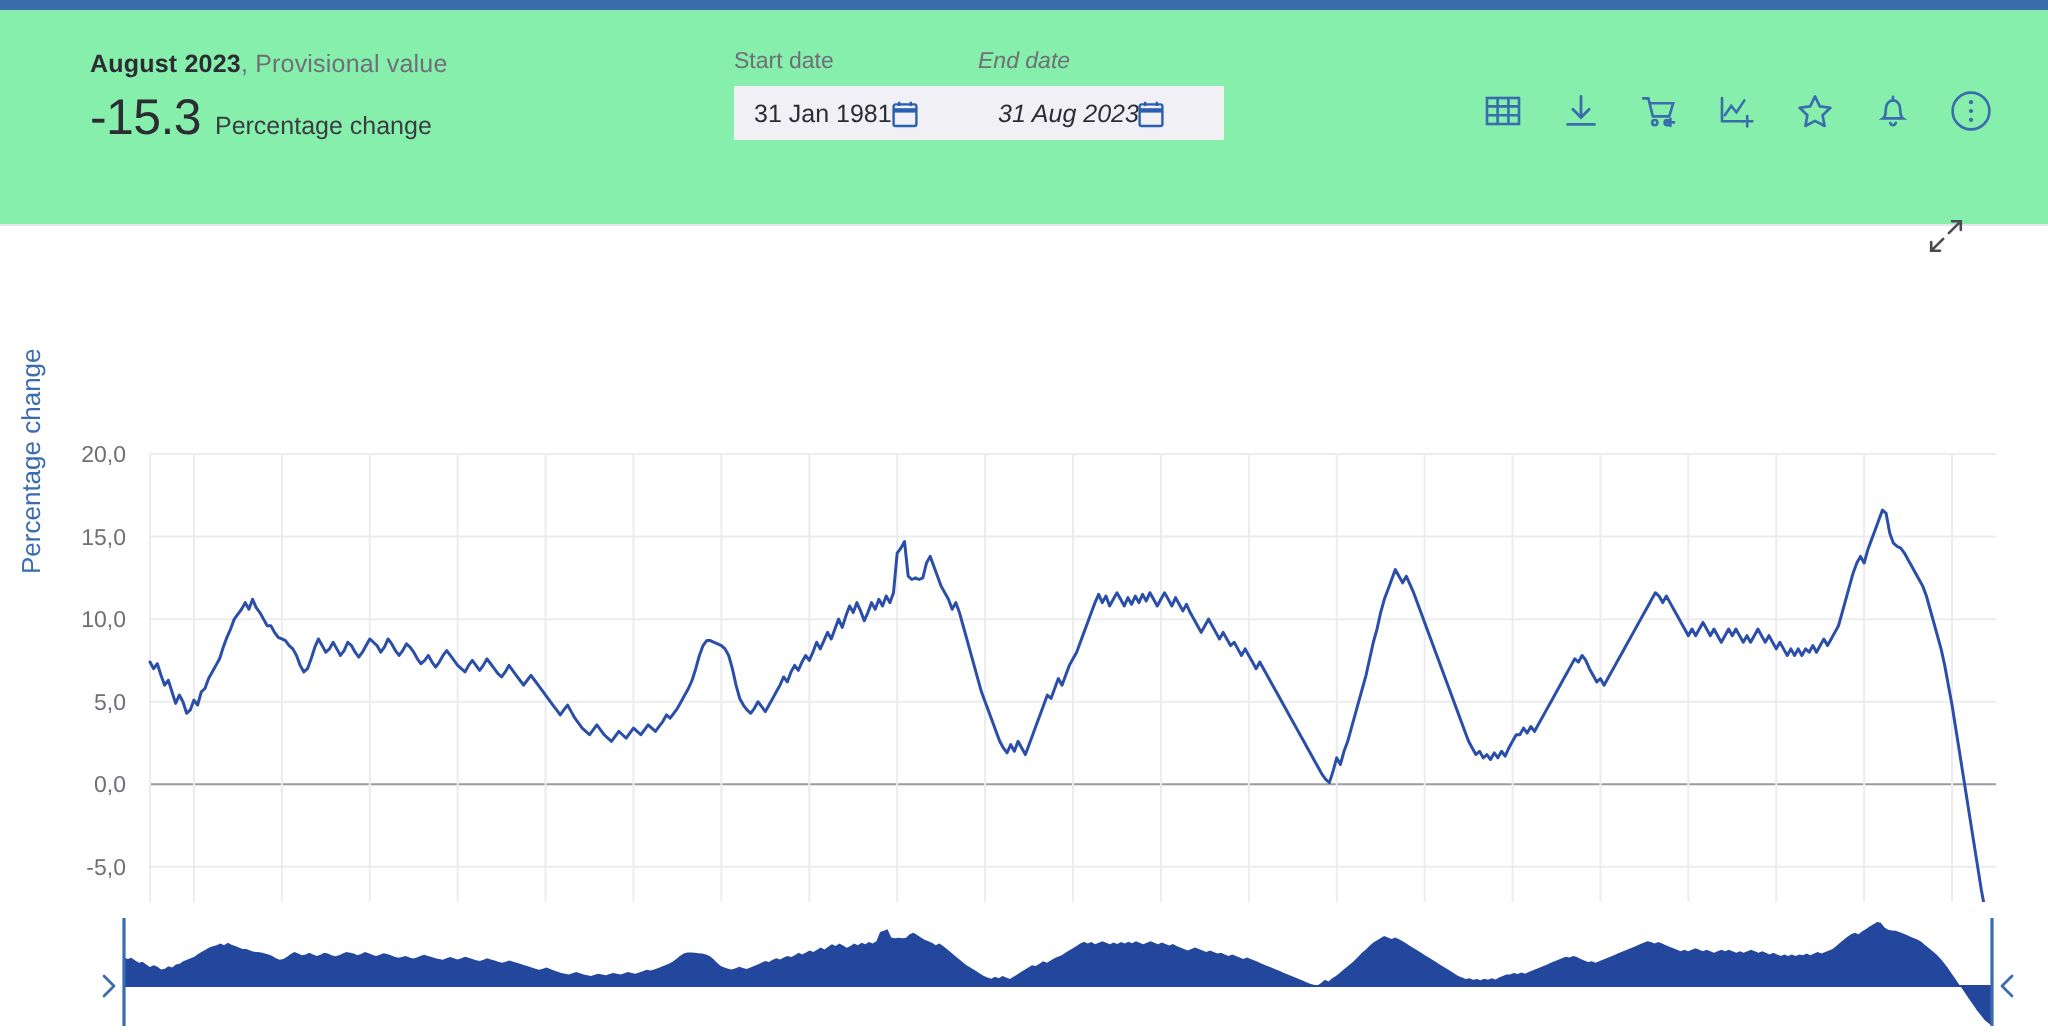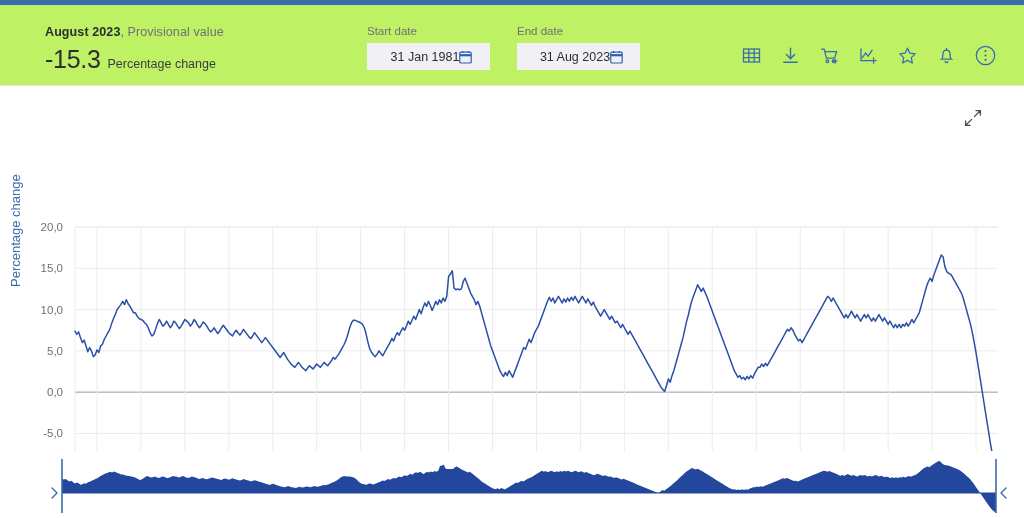--- a/index.html
+++ b/index.html
@@ -9,38 +9,38 @@
     font-family: "Liberation Sans", sans-serif;
     background: #ffffff;
     overflow: hidden;
     position: relative;
   }
   .topbar {
     position: absolute; left: 0; top: 0; width: 1024px; height: 5px;
     background: #3a6cae;
   }
   .header {
-    position: absolute; left: 0; top: 5px; width: 1024px; height: 81px;
+    position: absolute; left: 0; top: 5px; width: 1024px; height: 108px;
     border-bottom: 1px solid #e6e6ea;
-    background: #bef264;
+    background: #86efac;
   }
   .kpi { position: absolute; left: 45px; top: 20px; }
   .kpi-line1 { font-size: 12.5px; color: #6f6f78; letter-spacing: .1px; }
   .kpi-line1 b { color: #2c2c33; font-weight: 700; }
   .kpi-line2 { margin-top: 6px; display: flex; align-items: baseline; }
   .kpi-value { font-size: 25px; color: #2c2c33; font-weight: 400; letter-spacing: -.3px; }
   .kpi-unit { font-size: 12.5px; color: #3b3b42; margin-left: 7px; }
 
   .datefield { position: absolute; top: 20px; }
   .datefield.start { left: 367px; }
-  .datefield.end { left: 517px; }
+  .datefield.end { left: 489px; font-style: italic; }
   .datefield .label { font-size: 11.5px; color: #6f6f78; margin-bottom: 6px; }
   .datebox {
     width: 123px; height: 27px; background: #f1f1f5;
-    display: flex; align-items: center; justify-content: center;
+    display: flex; align-items: center; justify-content: flex-start;
     padding: 0 4px 0 10px; cursor: pointer;
   }
   .datebox .val { font-size: 12.5px; color: #2c2c33; }
   .cal-icon { width: 13px; height: 14px; flex: none; }
 
   .toolbar { position: absolute; right: 28px; top: 40px; display: flex; align-items: center; gap: 18px; }
   .tb-btn { width: 21px; height: 21px; display: flex; align-items: center; justify-content: center; cursor: pointer; }
   .tb-btn svg { display: block; }
 
   .chartwrap { position: absolute; left: 0; top: 91px; width: 1024px; height: 360px; }

